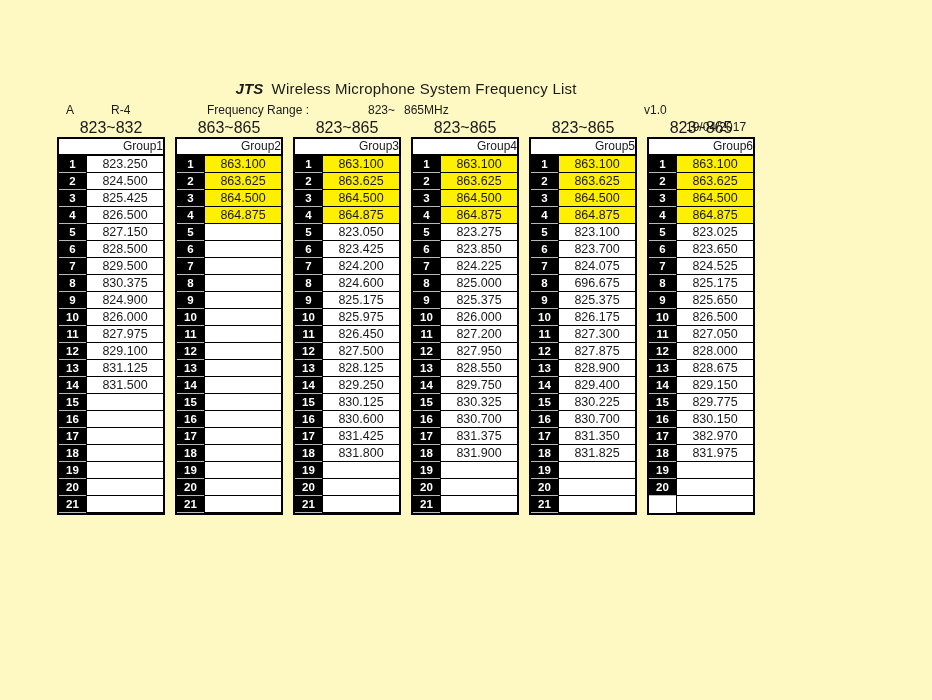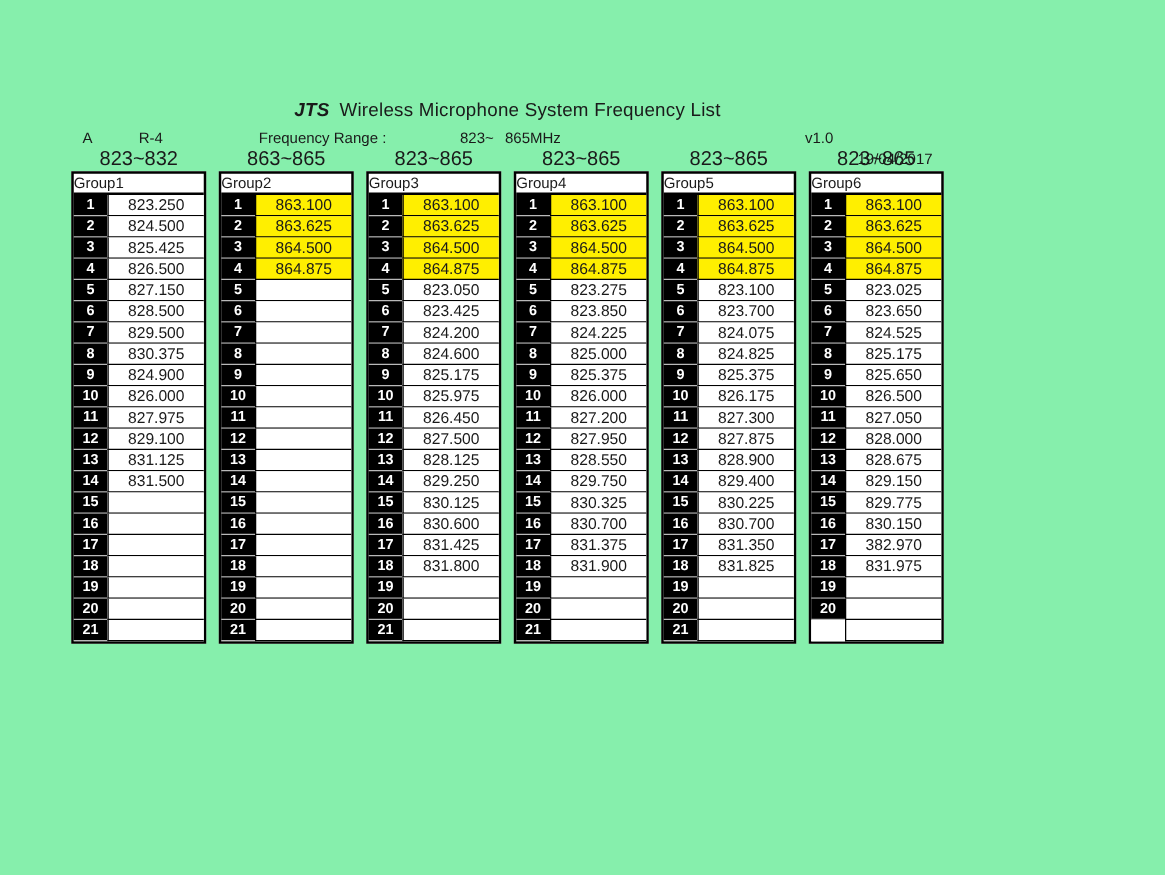--- a/index.html
+++ b/index.html
@@ -6,21 +6,21 @@
     margin: 0;
     padding: 0;
     background: #ffffff;
     font-family: "Liberation Sans", sans-serif;
     color: #1a1a1a;
   }
   .page {
     position: relative;
     width: 932px;
     height: 700px;
-    background: #86efac;
+    background: #fef9c3;
     overflow: hidden;
   }
   .title {
     position: absolute;
     top: 80px;
     left: 0;
     width: 812px;
     text-align: center;
     font-size: 15px;
     letter-spacing: 0.2px;
@@ -62,21 +62,21 @@
   }
   .gtable {
     box-sizing: border-box;
     width: 108px;
     border: 2px solid #000;
     background: #fff;
   }
   .ghead {
     height: 15px;
     line-height: 15px;
-    text-align: left;
+    text-align: right;
     font-size: 12px;
     border-bottom: 2px solid #000;
   }
   .grow { display: flex; height: 17px; }
   .num {
     box-sizing: border-box;
     width: 27px;
     background: #000;
     color: #fff;
     font-size: 11.5px;
@@ -508,21 +508,21 @@
           <div class="grow">
             <div class="num">6</div>
             <div class="val">823.700</div>
           </div>
           <div class="grow">
             <div class="num">7</div>
             <div class="val">824.075</div>
           </div>
           <div class="grow">
             <div class="num">8</div>
-            <div class="val">824.825</div>
+            <div class="val">696.675</div>
           </div>
           <div class="grow">
             <div class="num">9</div>
             <div class="val">825.375</div>
           </div>
           <div class="grow">
             <div class="num">10</div>
             <div class="val">826.175</div>
           </div>
           <div class="grow">

